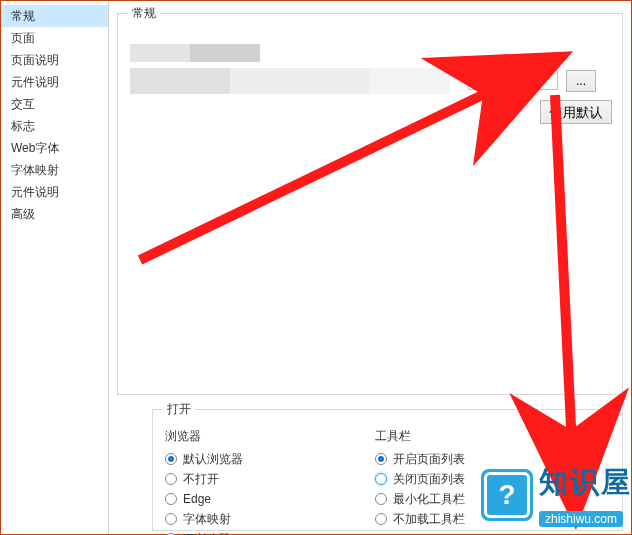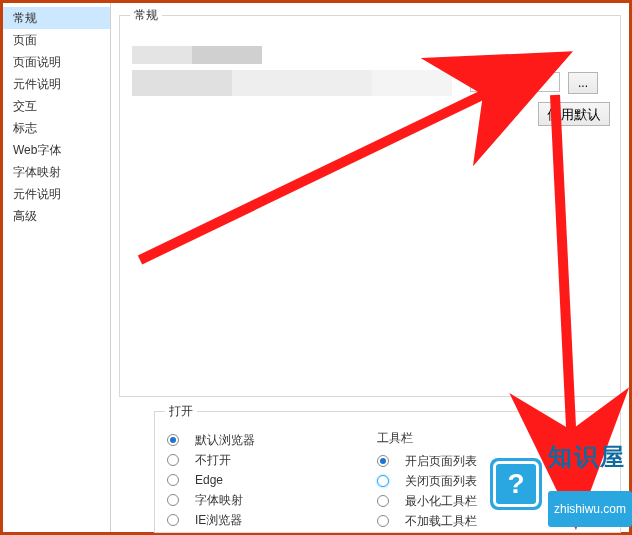--- a/index.html
+++ b/index.html
@@ -6,21 +6,21 @@
   html, body { margin: 0; padding: 0; }
   body {
     width: 632px; height: 535px;
     font-family: "Microsoft YaHei", "SimSun", Arial, sans-serif;
     font-size: 12px;
     color: #333;
     background: #fff;
     position: relative;
     overflow: hidden;
   }
-  .wrap { display: flex; width: 632px; height: 535px; border: 3px solid #c2410c; }
+  .wrap { display: flex; width: 632px; height: 535px; border: 1px solid #c2410c; }
   .sidebar {
     width: 108px;
     border-right: 1px solid #d0d0d0;
     padding-top: 4px;
   }
   .sidebar-item {
     padding: 3px 10px;
     cursor: default;
     line-height: 16px;
   }
@@ -87,21 +87,21 @@
   .fs-open {
     position: absolute;
     left: 8px; right: 8px; top: 400px;
     height: 130px;
     margin-left: 35px;
   }
   .cols { display: flex; gap: 40px; padding-top: 2px; }
   .col { min-width: 170px; }
   .col-title { margin: 0 0 4px 2px; }
   .radio-row {
-    display: flex; align-items: center; gap: 16px;
+    display: flex; align-items: center; gap: 6px;
     padding: 1px 2px;
     line-height: 18px;
   }
   .radio {
     width: 12px; height: 12px;
     border: 1px solid #888;
     border-radius: 50%;
     position: relative;
     background: #fff;
   }
@@ -144,22 +144,22 @@
     box-sizing:border-box;
   }
   .wm-q {
     color:#fff; font-size:28px; font-weight:bold;
     font-family: sans-serif;
   }
   .wm-text {
     margin-left:6px;
     text-align:left;
   }
-  .wm-cn { font-size:24px; color:#0e6aa0; font-weight:bold; letter-spacing:2px; }
-  .wm-en { font-size:12px; color:#fff; background:#2aa7e0; padding:11px 6px; border-radius:3px; display:inline-block; margin-top:18px; }
+  .wm-cn { font-size:29px; color:#0e6aa0; font-weight:bold; letter-spacing:2px; }
+  .wm-en { font-size:12px; color:#fff; background:#2aa7e0; padding:1px 6px; border-radius:3px; display:inline-block; margin-top:8px; }
 </style>
 </head>
 <body>
 
 <div class="wrap">
   <div class="sidebar">
     <div class="sidebar-item selected"><span>常规</span></div>
     <div class="sidebar-item"><span>页面</span></div>
     <div class="sidebar-item"><span>页面说明</span></div>
     <div class="sidebar-item"><span>元件说明</span></div>
@@ -188,20 +188,21 @@
 
       <input class="path-input" type="text" style="">
       <button class="browse-btn">...</button>
       <button class="default-btn">使用默认</button>
     </fieldset>
 
     <fieldset class="fs-open">
       <legend>打开</legend>
       <div class="cols">
         <div class="col">
+          <div class="col-title">浏览器</div>
           <div class="radio-row">
               <span class="radio filled"></span>
               <span>默认浏览器</span>
             </div>
           <div class="radio-row">
               <span class="radio"></span>
               <span>不打开</span>
             </div>
           <div class="radio-row">
               <span class="radio"></span>

